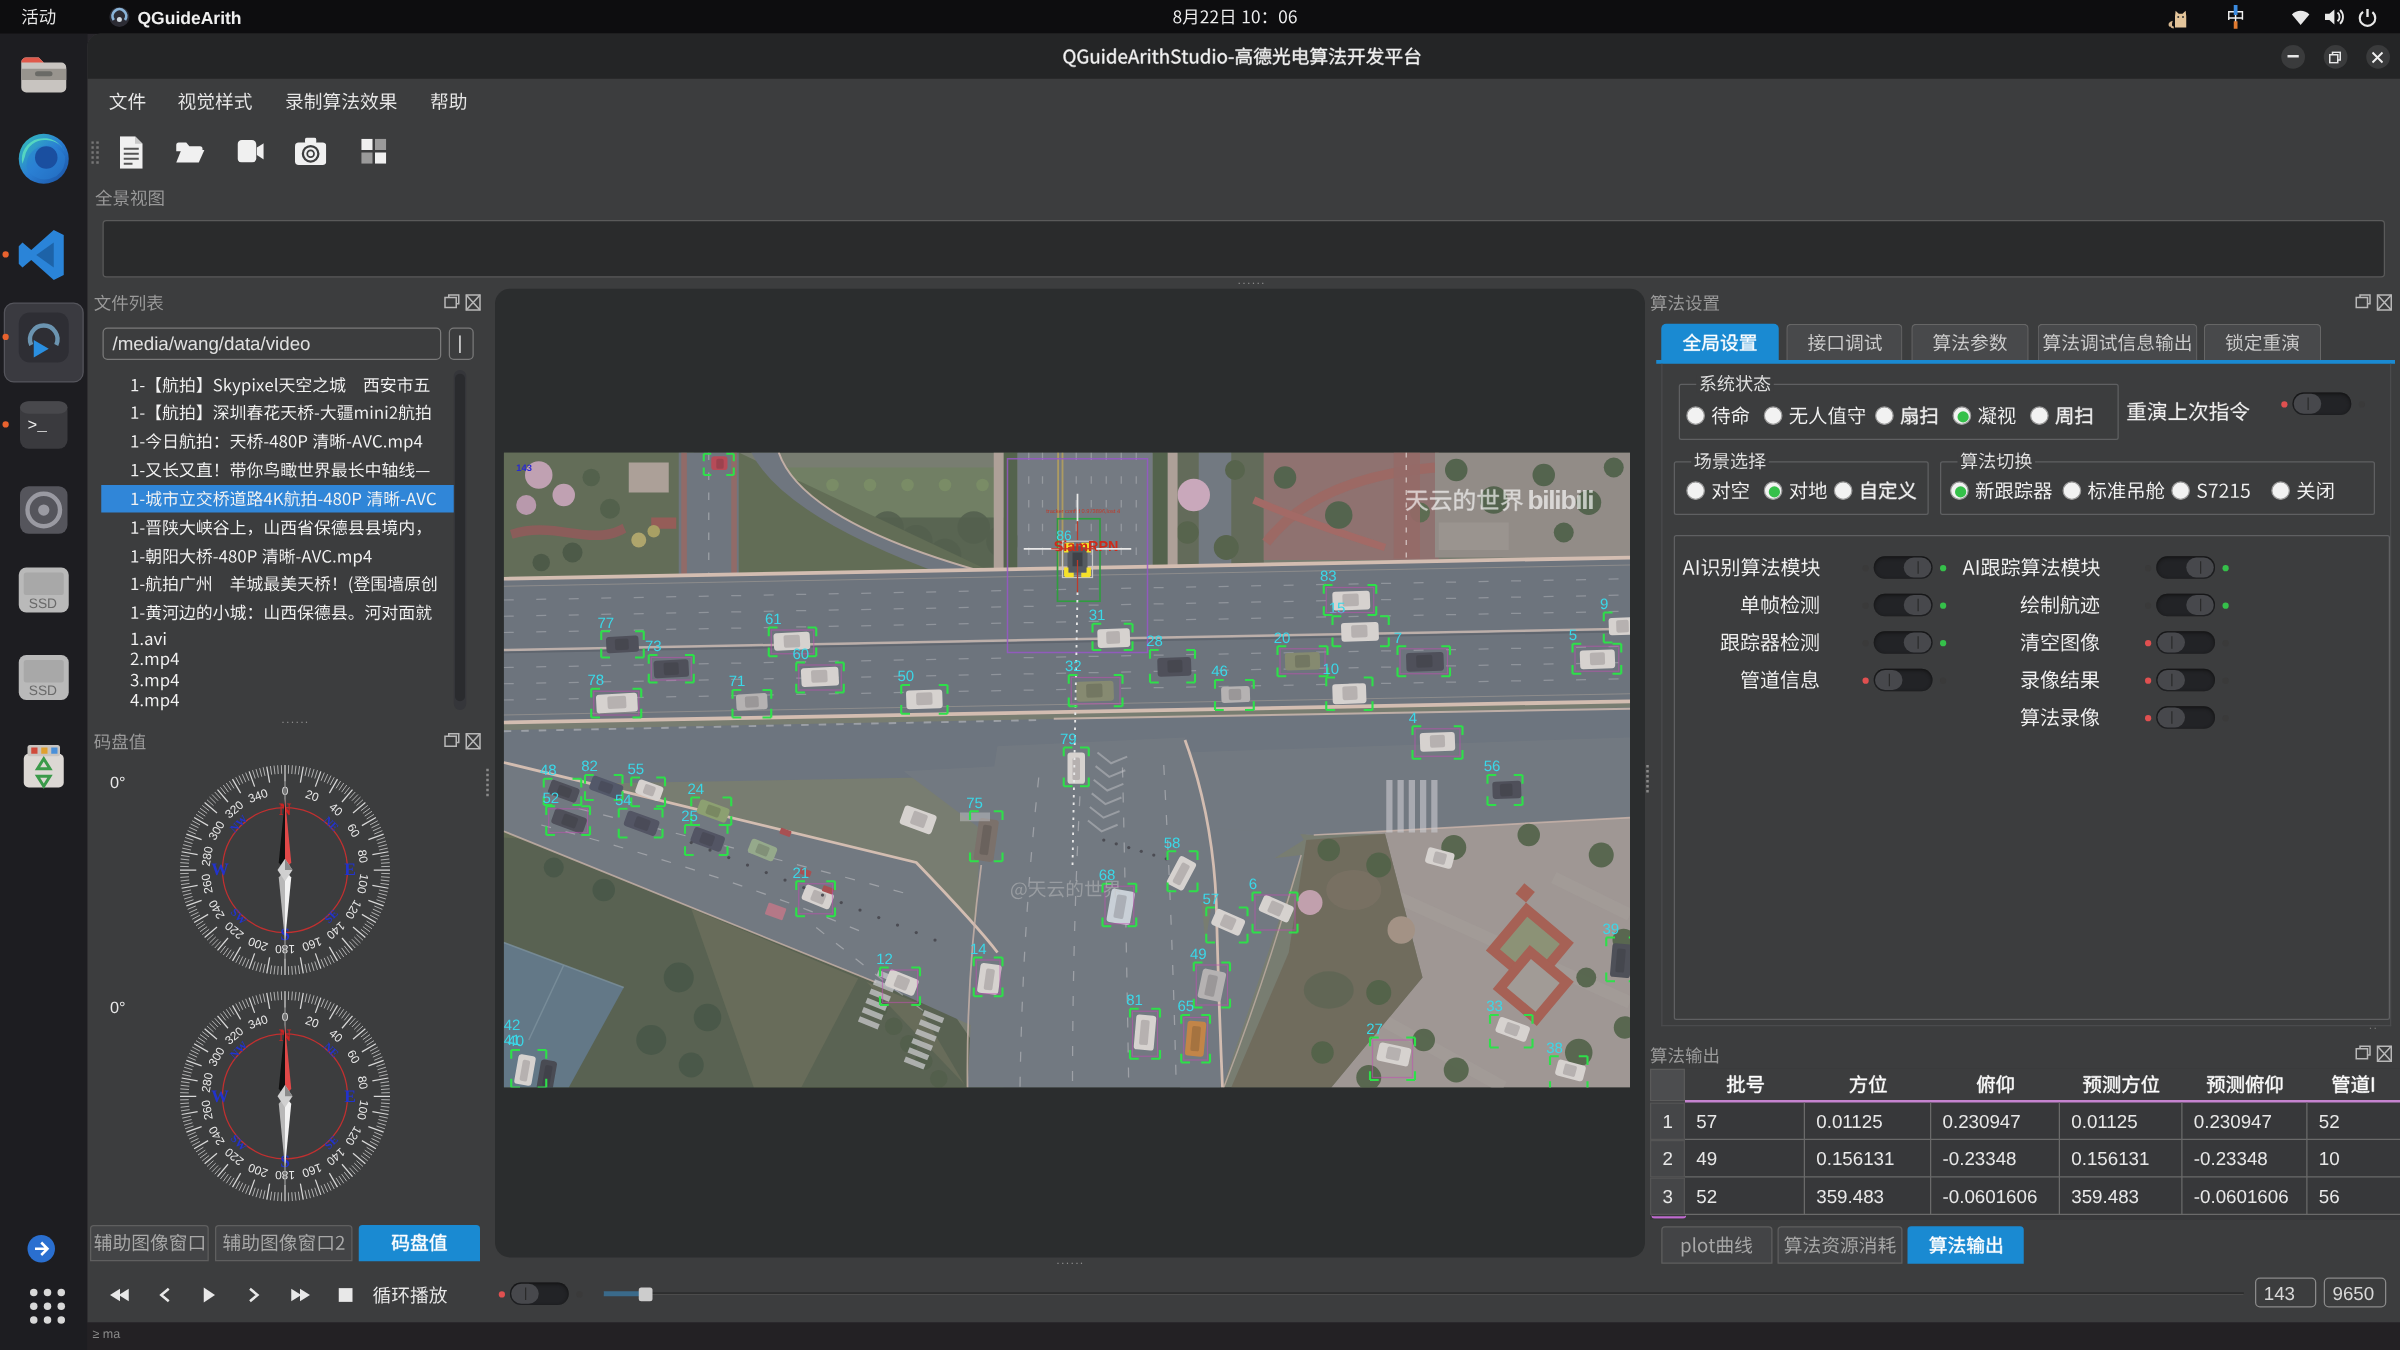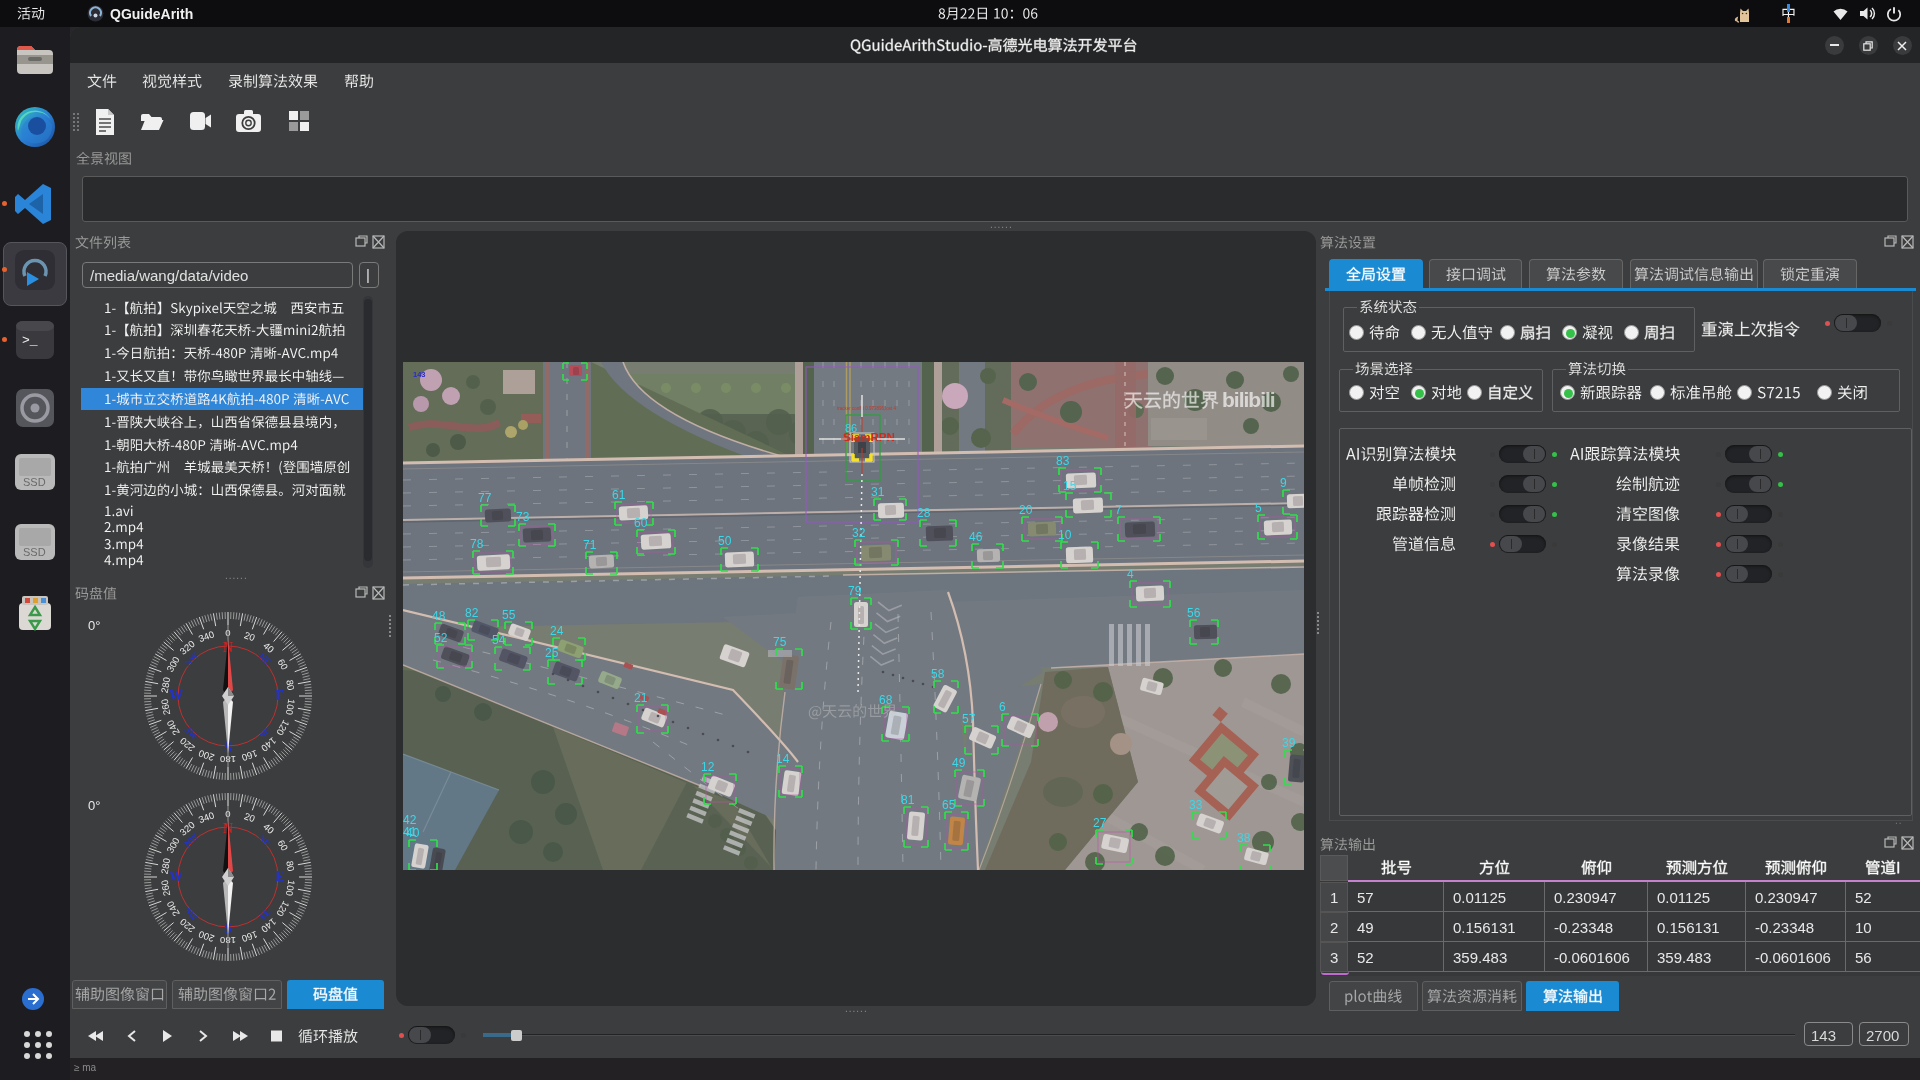--- a/index.html
+++ b/index.html
@@ -2643,21 +2643,21 @@
 <div class="a" style="left:409px;top:1027px;width:22px;height:16px;border-radius:8px;background:#47484c"></div>
 <div class="a" style="left:420px;top:1030px;width:1px;height:10px;background:#2a2a2a"></div>
 <div class="a" style="left:399px;top:1033px;width:5px;height:5px;border-radius:3px;background:#e05050"></div>
 <div class="a" style="left:461px;top:1033px;width:5px;height:5px;border-radius:3px;background:#3a3a3a"></div>
 <div class="a" style="left:483px;top:1034px;width:1312px;height:2px;background:#232425;border-bottom:1px solid #4c4c4c"></div>
 <div class="a" style="left:483px;top:1033px;width:30px;height:4px;background:#3a6a8a"></div>
 <div class="a" style="left:511px;top:1030px;width:11px;height:11px;background:#cccccc;border-radius:2px"></div>
 <div class="a" style="left:1804px;top:1022px;width:49px;height:24px;border:1px solid #8a8a8a;border-radius:4px"></div>
 <div class="lat" style="left:1811px;top:1027px;font-size:15px;color:#d8d8d8;">143</div>
 <div class="a" style="left:1859px;top:1022px;width:50px;height:24px;border:1px solid #8a8a8a;border-radius:4px"></div>
-<div class="lat" style="left:1866px;top:1027px;font-size:15px;color:#d8d8d8;">2700</div>
+<div class="lat" style="left:1866px;top:1027px;font-size:15px;color:#d8d8d8;">9650</div>
 <div class="a" style="left:70px;top:1058px;width:1850px;height:22px;background:#232124"></div>
 <div class="lat" style="left:74px;top:1062px;font-size:10px;color:#8a8a8a;">≥ ma</div>
 <div class="a" style="left:990px;top:224px;width:20px;height:4px;color:#8a8a8a;font-size:10px;line-height:2px;letter-spacing:1px">......</div>
 <div class="a" style="left:845px;top:1008px;width:20px;height:4px;color:#8a8a8a;font-size:10px;line-height:2px;letter-spacing:1px">......</div>
 <div class="a" style="left:1895px;top:820px;width:20px;height:4px;color:#777;font-size:10px;line-height:2px;letter-spacing:1px">..</div>
 <div class="a" style="left:389px;top:615px;width:2px;height:2px;background:#8a8a8a"></div>
 <div class="a" style="left:389px;top:619px;width:2px;height:2px;background:#8a8a8a"></div>
 <div class="a" style="left:389px;top:623px;width:2px;height:2px;background:#8a8a8a"></div>
 <div class="a" style="left:389px;top:627px;width:2px;height:2px;background:#8a8a8a"></div>
 <div class="a" style="left:389px;top:631px;width:2px;height:2px;background:#8a8a8a"></div>

